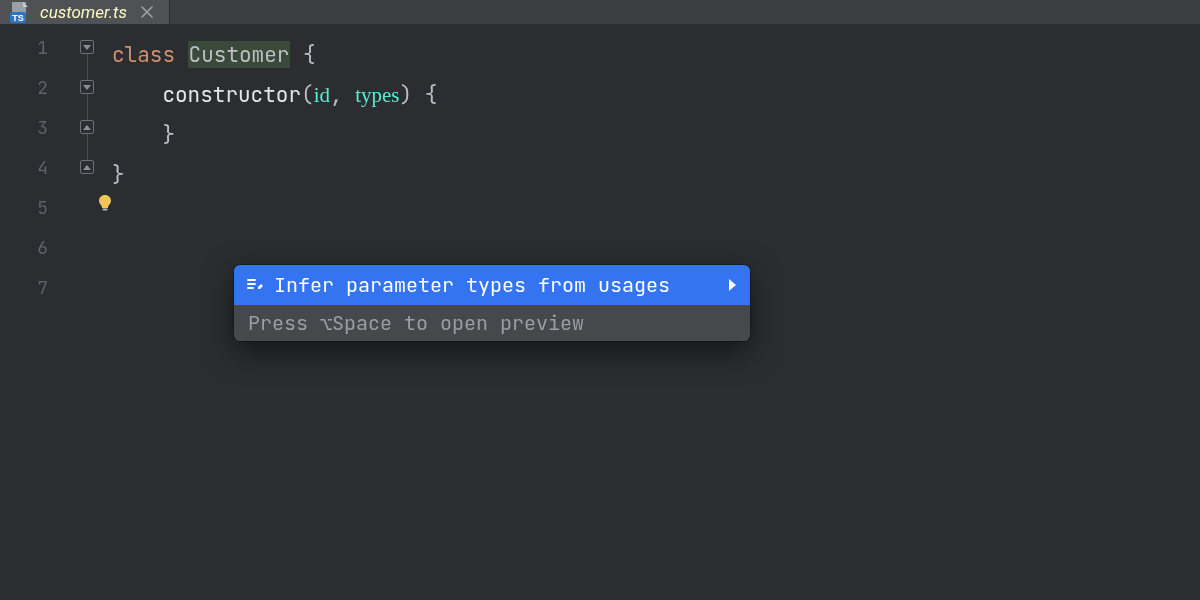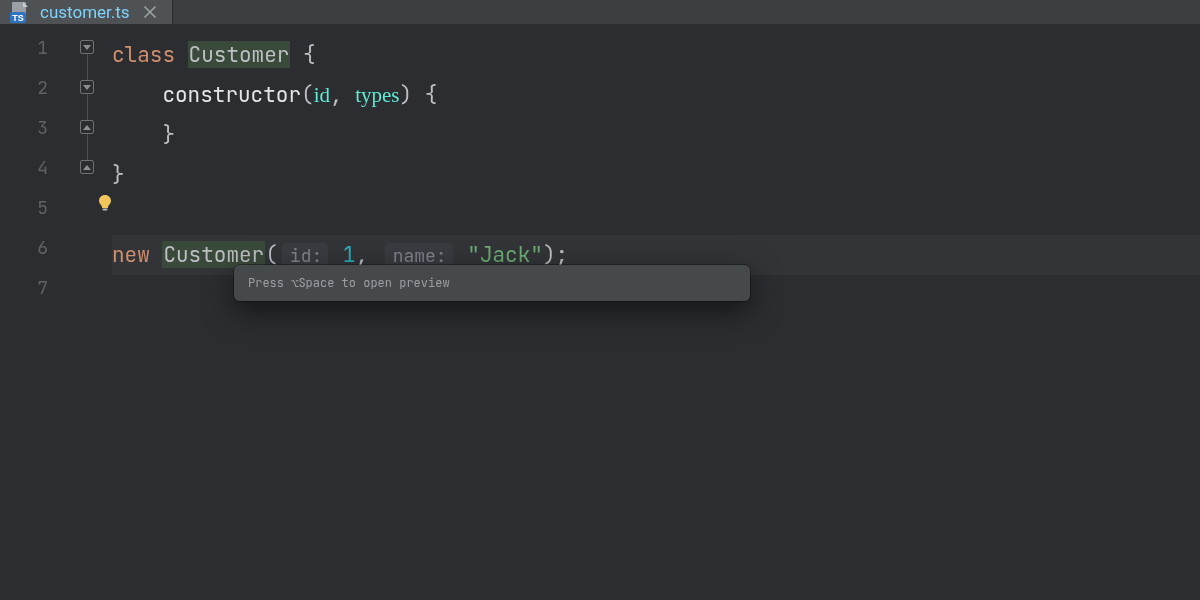--- a/index.html
+++ b/index.html
@@ -28,21 +28,22 @@
     border-right: 1px solid #2b2d30;
     cursor: pointer;
   }
   .tab .ts-icon {
     width: 22px; height: 22px;
     position: relative;
   }
   .tab .ts-icon svg { display:block; }
   .tab-label {
     font-size: 17px;
-    color: #7dd3fc;
+    color: #fef9c3;
+    font-style: italic;
   }
   .tab-close {
     color: #a0a2a6;
     font-size: 16px;
     width: 16px; height: 16px;
     display:flex; align-items:center; justify-content:center;
     margin-left: 4px;
   }
 
   
@@ -179,21 +180,21 @@
     margin-left: auto;
     width:0;height:0;
     border-top:6px solid transparent; border-bottom:6px solid transparent;
     border-left:7px solid #fff;
   }
   .intention-hint {
     height: 36px;
     display:flex; align-items:center;
     padding: 0 14px;
     color: #9b9ea3;
-    font-size: 12px;
+    font-size: 20px;
     background: #46494c;
   }
 </style>
 </head>
 <body>
 
 <div class="tab-bar">
   <div class="tab">
     <span class="ts-icon">
       <svg width="22" height="22" viewBox="0 0 22 22">
@@ -237,29 +238,38 @@
     <div class="code-line"><span class="kw">class</span> <span class="cls-decl">Customer</span><span class="punct"> {</span></div>
 
     <div class="code-line">    <span class="fn">constructor</span><span class="punct">(</span><span class="param-name">id</span><span class="punct">, </span><span class="param-name">types</span><span class="punct">) {</span></div>
 
     <div class="code-line"><span class="punct">    }</span></div>
 
     <div class="code-line"><span class="punct">}</span></div>
 
     <div class="code-line"></div>
 
-    <div class="code-line current"><span class="kw">new</span> <span class="cls-use">Customer</span><span class="punct">(</span><span class="hint">id:</span> <span class="num">1</span><span class="punct">, </span><span class="hint">name:</span> <span class="str">"Jack"</span><span class="punct">);</span></div>
 
     <div class="code-line"></div>
 
     <div class="bulb" style="left:16px; top:168px;">
       <svg width="20" height="20" viewBox="0 0 20 20">
         <path d="M10 2 C6.5 2 4 4.6 4 7.8 C4 10 5.3 11.3 6.3 12.6 C6.9 13.4 7 14 7 15 L13 15 C13 14 13.1 13.4 13.7 12.6 C14.7 11.3 16 10 16 7.8 C16 4.6 13.5 2 10 2 Z" fill="#f2c55c"></path>
         <rect x="7.5" y="15.5" width="5" height="2" rx="1" fill="#b7b9bd"></rect>
       </svg>
     </div>
 
     <div class="intention" style="left:156px; top:241px;">
+      <div class="intention-item">
+        <span class="ii-icon">
+          <svg width="18" height="18" viewBox="0 0 18 18">
+            <path d="M2 4 h7 M2 8 h7 M2 12 h5" stroke="#fff" stroke-width="1.8" stroke-linecap="round"></path>
+            <path d="M12 11 L15 8 L17 10 L14 13 L12 13 Z" fill="#fff"></path>
+          </svg>
+        </span>
+        <span>Infer parameter types from usages</span>
+        <span class="chev"></span>
+      </div>
       <div class="intention-hint">Press ⌥Space to open preview</div>
     </div>
 
   </div>
 </div>
 
 </body></html>

